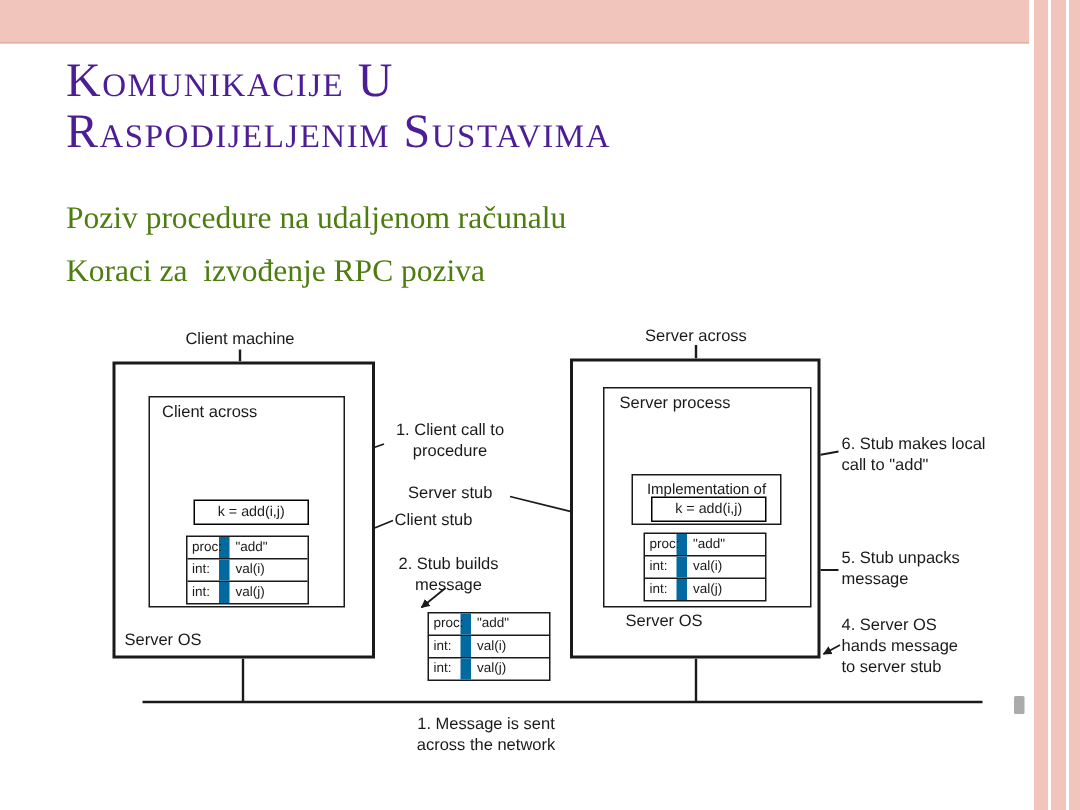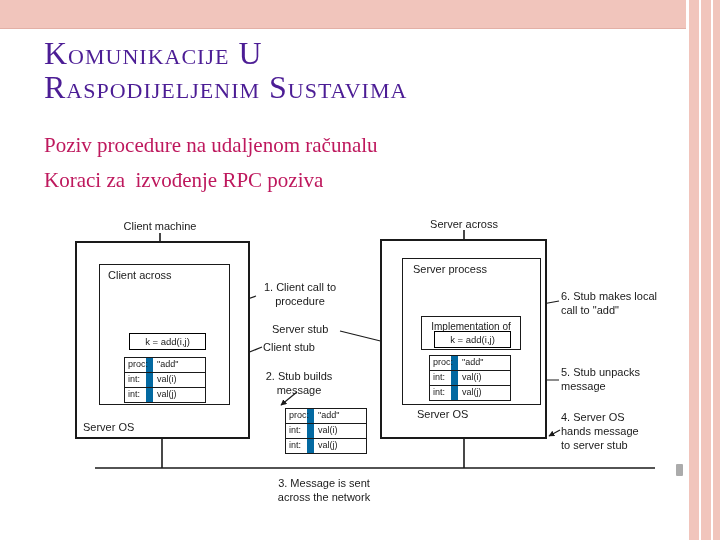--- a/index.html
+++ b/index.html
@@ -31,21 +31,21 @@
   }
   .title{
     position:absolute;left:44px;top:36px;width:620px;
     font-size:32px;line-height:1.07;
     font-variant:small-caps;
     letter-spacing:1px;
     color:#4c1d95;
   }
   .subtitle{
     position:absolute;left:44px;width:620px;
-    font-size:21px;color:#be185d;
+    font-size:21px;color:#4d7c0f;
     white-space:pre-wrap;
   }
   .subtitle.s1{top:133px;}
   .subtitle.s2{top:168px;}
 
   .diagram{
     position:absolute;left:0;top:0;width:720px;height:540px;
     font-family:"Liberation Sans", sans-serif;
     color:#1a1a1a;
   }
@@ -180,19 +180,19 @@
       <div class="msg-row">
         <span class="msg-key">int:</span>
         <span class="msg-val">val(j)</span>
       </div>
     </div>
 
     <div class="dlabel center" style="left:256px;top:281px;width:88px;">1. Client call to procedure</div>
     <div class="dlabel" style="left:272px;top:323px;">Server stub</div>
     <div class="dlabel" style="left:263px;top:341px;">Client stub</div>
     <div class="dlabel center" style="left:260px;top:370px;width:78px;">2. Stub builds message</div>
-    <div class="dlabel center" style="left:272px;top:477px;width:104px;">3. Message is sent across the network</div>
+    <div class="dlabel center" style="left:272px;top:477px;width:104px;">1. Message is sent across the network</div>
     <div class="dlabel" style="left:561px;top:411px;width:80px;">4. Server OS hands message to server stub</div>
     <div class="dlabel" style="left:561px;top:366px;width:88px;">5. Stub unpacks message</div>
     <div class="dlabel" style="left:561px;top:290px;width:98px;">6. Stub makes local call to "add"</div>
 
   </div>
 </div>
 
 </body></html>

